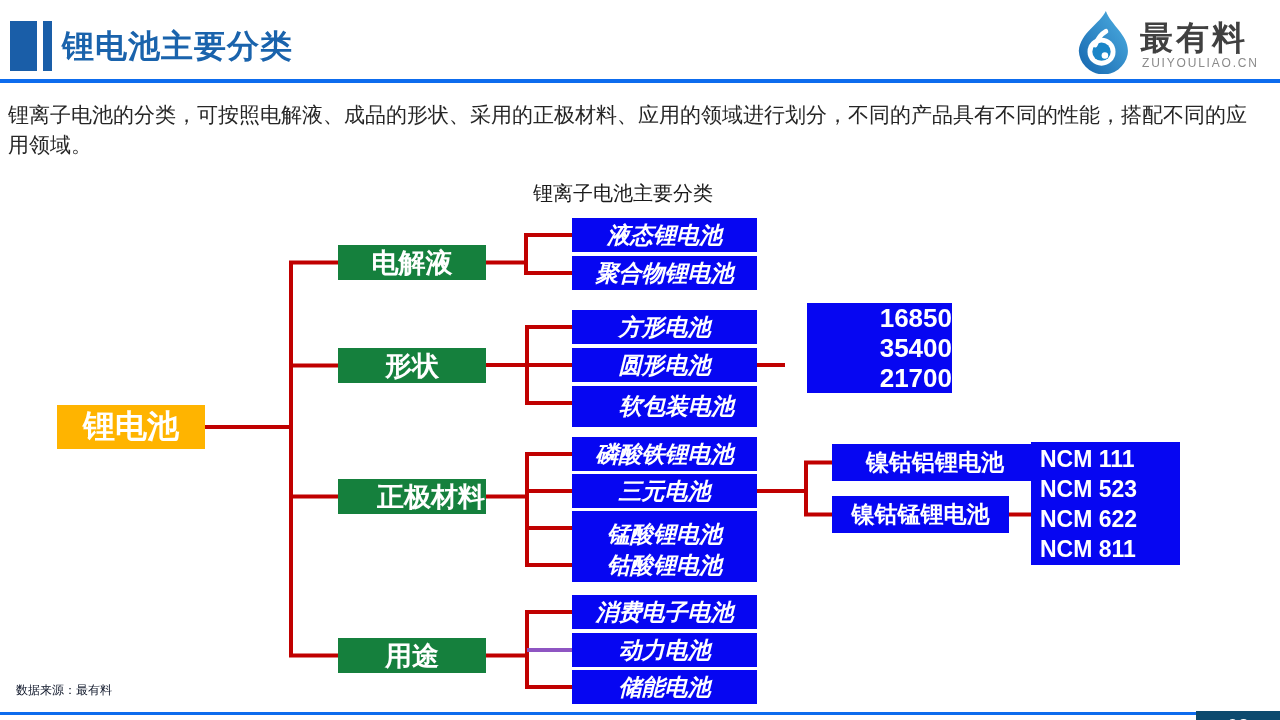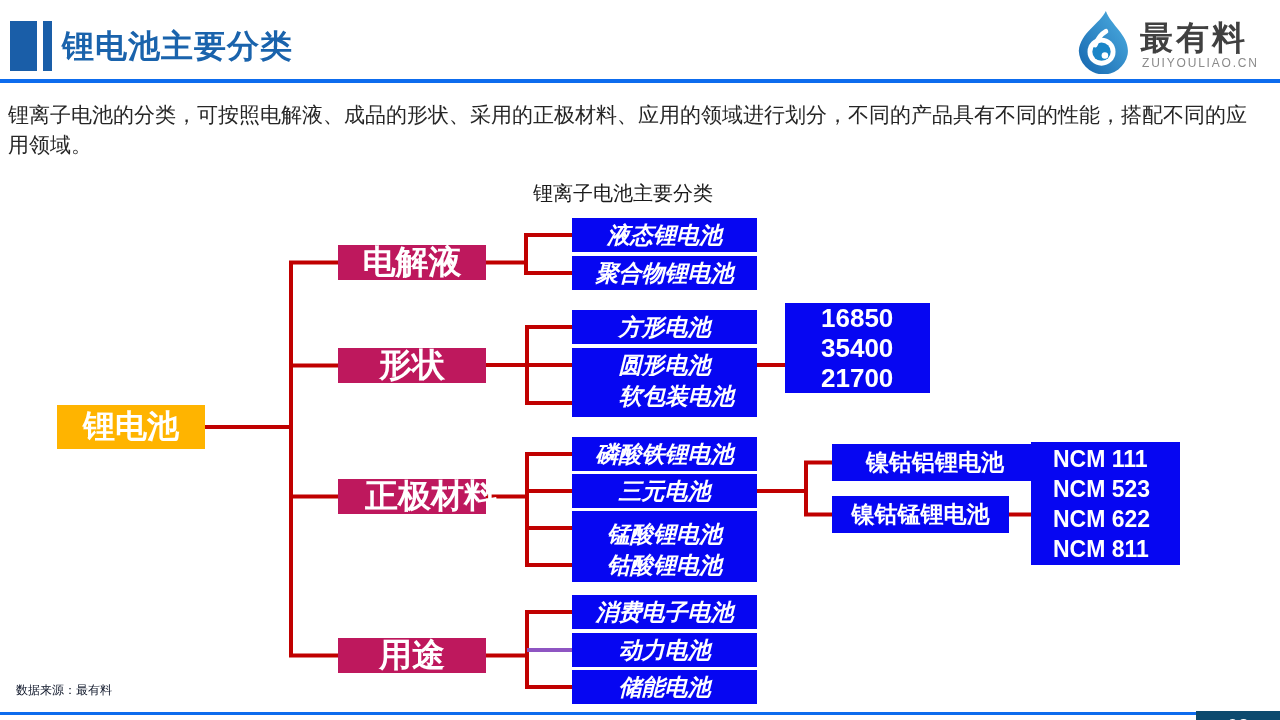--- a/index.html
+++ b/index.html
@@ -38,30 +38,30 @@
 
   
   .diagram-title { left:533px; top:180px; font-size:20px; color:#1a1a1a; white-space:nowrap; }
   .lines-svg { left:0; top:0; width:1280px; height:720px; }
 
   .node {
     display:flex; align-items:center; justify-content:center;
     color:#ffffff; font-weight:700; text-align:center; white-space:nowrap;
   }
   .root-node { background:#ffb400; font-size:32px; }
-  .cat-node  { background:#be185d; font-size:33px; }
+  .cat-node  { background:#15803d; font-size:27px; }
   .leaf-node { background:#0606f2; font-size:23px;font-style:italic; }
   .sub-node  { background:#0606f2; font-size:23px; }
   .note-box  {
     background:#0606f2; color:#ffffff; font-weight:700;
     display:flex; flex-direction:column; justify-content:center;
   }
   .note-box .note-line { line-height:30px; }
   .codes-box { font-size:26px; padding-left:36px; }
-  .ncm-box   { font-size:23px; padding-left:22px; }
+  .ncm-box   { font-size:23px; padding-left:9px; }
 
   
   .source-note { left:16px; top:682px; font-size:12px; color:#0f172a; white-space:nowrap; }
   .bottom-divider { left:0; top:712px; width:1280px; height:3px; background:#0d6cee; }
   .page-badge {
     left:1196px; top:711px; width:84px; height:31px; background:#0c4a6e;
     color:#ffffff; font-size:20px; display:flex; align-items:center; justify-content:center;
   }
 </style>
 </head>
@@ -130,23 +130,23 @@
   <div class="abs node cat-node" style="left:338px;top:245px;width:148px;height:35px;">电解液</div>
   <div class="abs node cat-node" style="left:338px;top:348px;width:148px;height:35px;">形状</div>
   <div class="abs node cat-node" style="left:338px;top:479px;width:148px;height:35px;padding-left:38px;">正极材料</div>
   <div class="abs node cat-node" style="left:338px;top:638px;width:148px;height:35px;">用途</div>
 
   <div class="abs node leaf-node" style="left:572px;top:218px;width:185px;height:34px;">液态锂电池</div>
   <div class="abs node leaf-node" style="left:572px;top:256px;width:185px;height:34px;">聚合物锂电池</div>
 
   <div class="abs node leaf-node" style="left:572px;top:310px;width:185px;height:34px;">方形电池</div>
   <div class="abs node leaf-node" style="left:572px;top:348px;width:185px;height:34px;">圆形电池</div>
-  <div class="abs node leaf-node" style="left:572px;top:376px;width:185px;height:41px;padding-left:24px;">软包装电池</div>
+  <div class="abs node leaf-node" style="left:572px;top:386px;width:185px;height:41px;padding-left:24px;">软包装电池</div>
 
-  <div class="abs note-box codes-box" style="left:785px;top:303px;width:145px;height:90px;">
+  <div class="abs note-box codes-box" style="left:807px;top:303px;width:145px;height:90px;align-items:flex-end;">
     <div class="note-line">16850</div>
     <div class="note-line">35400</div>
     <div class="note-line">21700</div>
   </div>
 
   <div class="abs node leaf-node" style="left:572px;top:437px;width:185px;height:34px;">磷酸铁锂电池</div>
   <div class="abs node leaf-node" style="left:572px;top:474px;width:185px;height:34px;">三元电池</div>
   <div class="abs node leaf-node" style="left:572px;top:511px;width:185px;height:46px;">锰酸锂电池</div>
   <div class="abs node leaf-node" style="left:572px;top:548px;width:185px;height:34px;">钴酸锂电池</div>
 

